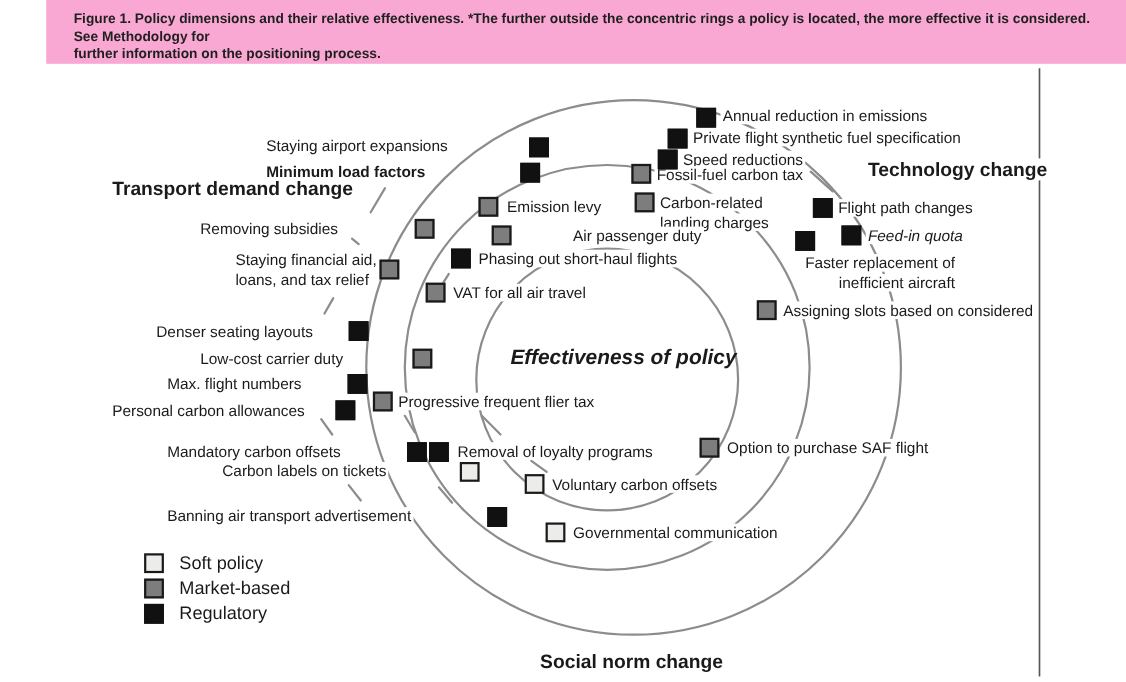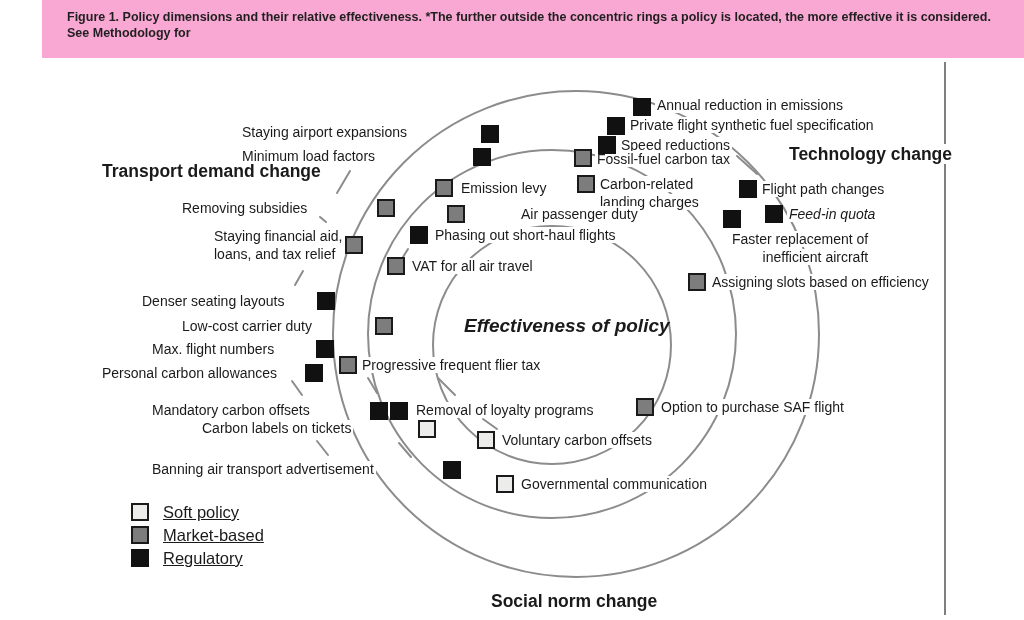--- a/index.html
+++ b/index.html
@@ -37,27 +37,28 @@
   .dim>span{background:#ffffff;padding:0 2px;}
   .center-label{
     position:absolute;z-index:2;font-size:19px;font-weight:bold;font-style:italic;
     white-space:nowrap;
     text-align:center;
   }
   
   .legend{position:absolute;left:131px;top:503px;z-index:2;}
   .legend-row{display:flex;align-items:center;margin-bottom:5px;height:18px;}
   .legend-row .sq{position:static;margin-right:14px;flex:0 0 auto;}
-  .legend-row .legend-text{font-size:16.5px;line-height:18px;text-decoration:underline;}
+  .legend-row .legend-text{font-size:16.5px;line-height:18px;}
 </style>
 </head>
 <body>
 
 <div class="caption-bar">
   <div>Figure 1. Policy dimensions and their relative effectiveness. *The further outside the concentric rings a policy is located, the more effective it is considered. See Methodology for</div>
+  <div>further information on the positioning process.</div>
 </div>
 
 <svg class="layer" width="1024" height="620">
     <circle cx="552" cy="345" r="119" fill="none" stroke="#8c8c8c" stroke-width="2"></circle>
     <circle cx="552" cy="334" r="184" fill="none" stroke="#8c8c8c" stroke-width="2"></circle>
     <circle cx="576" cy="334" r="243" fill="none" stroke="#8c8c8c" stroke-width="2"></circle>
     <line x1="337" y1="193" x2="350" y2="171" stroke="#8c8c8c" stroke-width="2" stroke-linecap="round"></line>
     <line x1="737" y1="156" x2="757" y2="174" stroke="#8c8c8c" stroke-width="2" stroke-linecap="round"></line>
     <line x1="295" y1="285" x2="303" y2="271" stroke="#8c8c8c" stroke-width="2" stroke-linecap="round"></line>
     <line x1="403" y1="257" x2="408" y2="249" stroke="#8c8c8c" stroke-width="2" stroke-linecap="round"></line>
@@ -79,30 +80,30 @@
     <div class="sq regulatory" style="left: 598px; top: 136px;"></div>
     <div class="lbl" style="left: 619px; top: 137px;"><span>Speed reductions</span></div>
     <div class="sq market" style="left: 574px; top: 149px;"></div>
     <div class="lbl" style="left: 595px; top: 151px;"><span>Fossil-fuel carbon tax</span></div>
     <div class="sq market" style="left: 577px; top: 175px;"></div>
     <div class="lbl" style="left: 598px; top: 176px;"><span>Carbon-related
 landing charges</span></div>
     <div class="sq regulatory" style="left: 481px; top: 125px;"></div>
     <div class="lbl r" style="left: 240px; top: 124px; width: 237px;"><span>Staying airport expansions</span></div>
     <div class="sq regulatory" style="left: 473px; top: 148px;"></div>
-    <div class="lbl r" style="left: 240px; top: 148px; width: 229px;"><span>Minimum load factors</span></div>
+    <div class="lbl r" style="left: 240px; top: 148px; width: 229px; font-weight: bold;"><span>Minimum load factors</span></div>
     <div class="sq regulatory" style="left: 739px; top: 180px;"></div>
     <div class="lbl" style="left: 760px; top: 181px;"><span>Flight path changes</span></div>
     <div class="sq regulatory" style="left: 765px; top: 205px;"></div>
     <div class="lbl" style="left: 787px; top: 206px; font-style: italic;"><span>Feed-in quota</span></div>
     <div class="sq regulatory" style="left: 723px; top: 210px;"></div>
     <div class="lbl" style="left: 730px; top: 231px; text-align: right;"><span>Faster replacement of
 inefficient aircraft</span></div>
     <div class="sq market" style="left: 688px; top: 273px;"></div>
-    <div class="lbl" style="left: 710px; top: 274px;"><span>Assigning slots based on efficiency</span></div>
+    <div class="lbl" style="left: 710px; top: 274px;"><span>Assigning slots based on considered</span></div>
     <div class="sq market" style="left: 377px; top: 199px;"></div>
     <div class="lbl r" style="left: 180px; top: 200px; width: 193px;"><span>Removing subsidies</span></div>
     <div class="sq market" style="left: 345px; top: 236px;"></div>
     <div class="lbl" style="left: 212px; top: 228px;"><span>Staying financial aid,
 loans, and tax relief</span></div>
     <div class="sq market" style="left: 435px; top: 179px;"></div>
     <div class="lbl" style="left: 459px; top: 180px;"><span>Emission levy</span></div>
     <div class="sq market" style="left: 447px; top: 205px;"></div>
     <div class="lbl" style="left: 471px; top: 206px; margin-left: 48px;"><span>Air passenger duty</span></div>
     <div class="sq regulatory" style="left: 410px; top: 226px;"></div>

